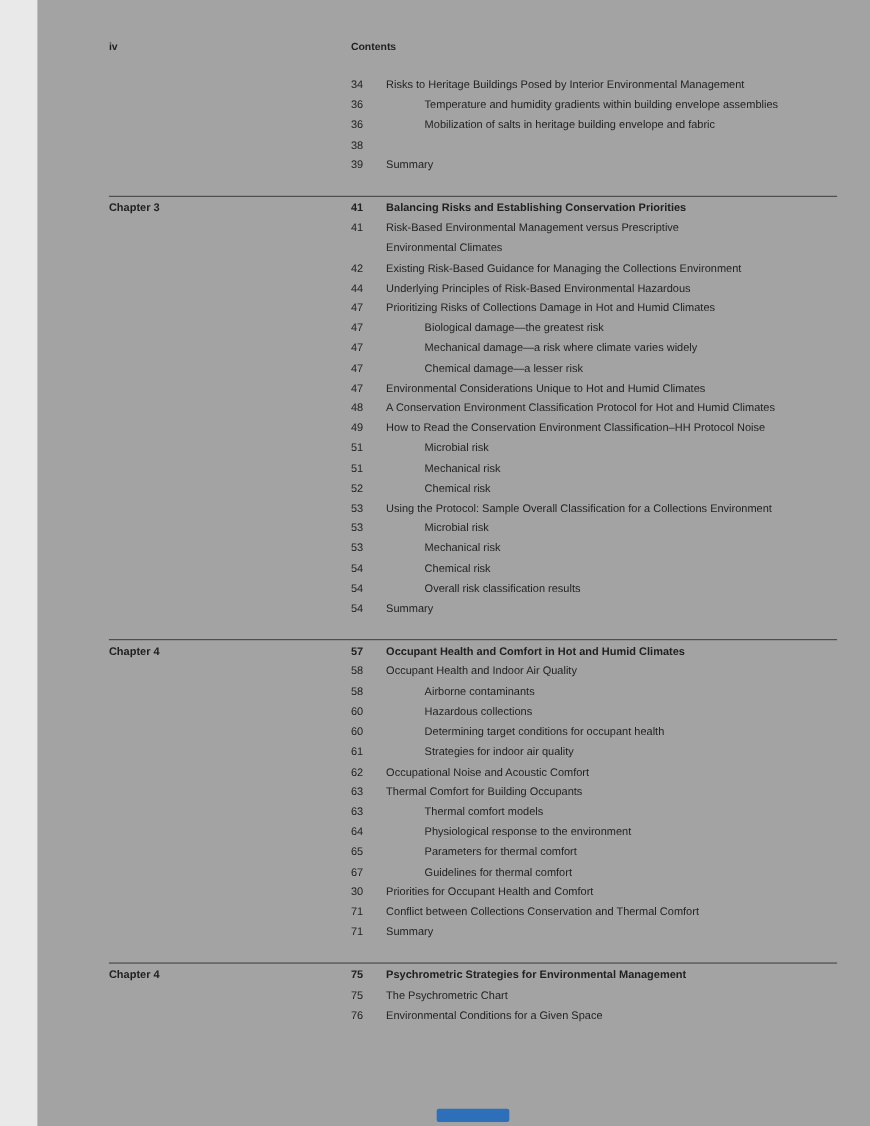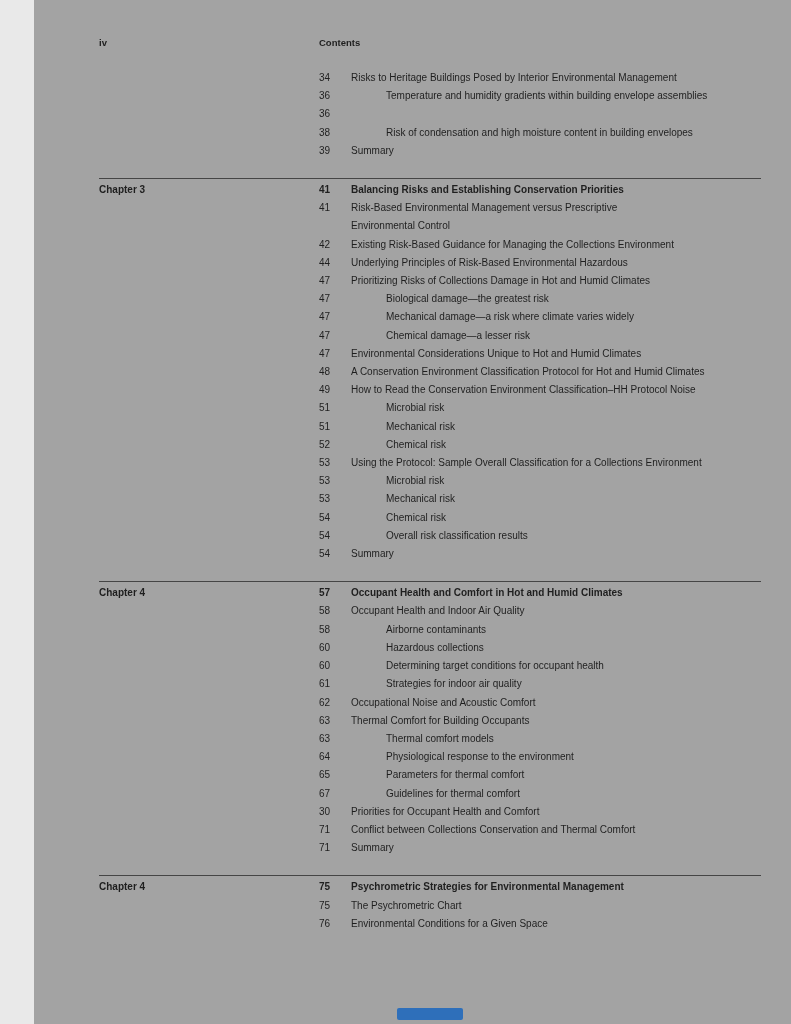--- a/index.html
+++ b/index.html
@@ -67,25 +67,25 @@
           <span class="col-title">Risks to Heritage Buildings Posed by Interior Environmental Management</span>
         </div>
         <div class="toc-row indent">
           <span class="col-chapter"></span>
           <span class="col-page">36</span>
           <span class="col-title">Temperature and humidity gradients within building envelope assemblies</span>
         </div>
         <div class="toc-row indent">
           <span class="col-chapter"></span>
           <span class="col-page">36</span>
+          <span class="col-title">Mobilization of salts in heritage building envelope and fabric</span>
         </div>
         <div class="toc-row indent">
           <span class="col-chapter"></span>
           <span class="col-page">38</span>
-          <span class="col-title">Risk of condensation and high moisture content in building envelopes</span>
         </div>
         <div class="toc-row">
           <span class="col-chapter"></span>
           <span class="col-page">39</span>
           <span class="col-title">Summary</span>
         </div>
       </section>
       <section class="toc-section ruled">
         <div class="toc-row bold">
           <span class="col-chapter">Chapter 3</span>
@@ -93,21 +93,21 @@
           <span class="col-title">Balancing Risks and Establishing Conservation Priorities</span>
         </div>
         <div class="toc-row">
           <span class="col-chapter"></span>
           <span class="col-page">41</span>
           <span class="col-title">Risk-Based Environmental Management versus Prescriptive</span>
         </div>
         <div class="toc-row">
           <span class="col-chapter"></span>
           <span class="col-page"></span>
-          <span class="col-title">Environmental Control</span>
+          <span class="col-title">Environmental Climates</span>
         </div>
         <div class="toc-row">
           <span class="col-chapter"></span>
           <span class="col-page">42</span>
           <span class="col-title">Existing Risk-Based Guidance for Managing the Collections Environment</span>
         </div>
         <div class="toc-row">
           <span class="col-chapter"></span>
           <span class="col-page">44</span>
           <span class="col-title">Underlying Principles of Risk-Based Environmental Hazardous</span>

